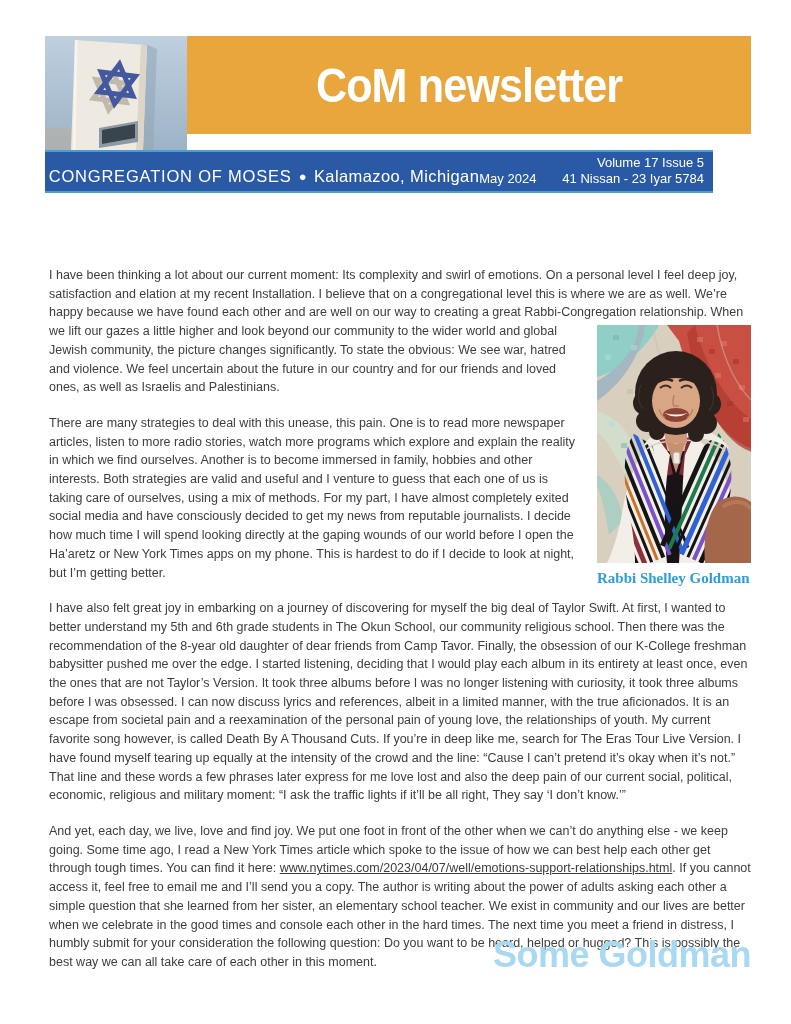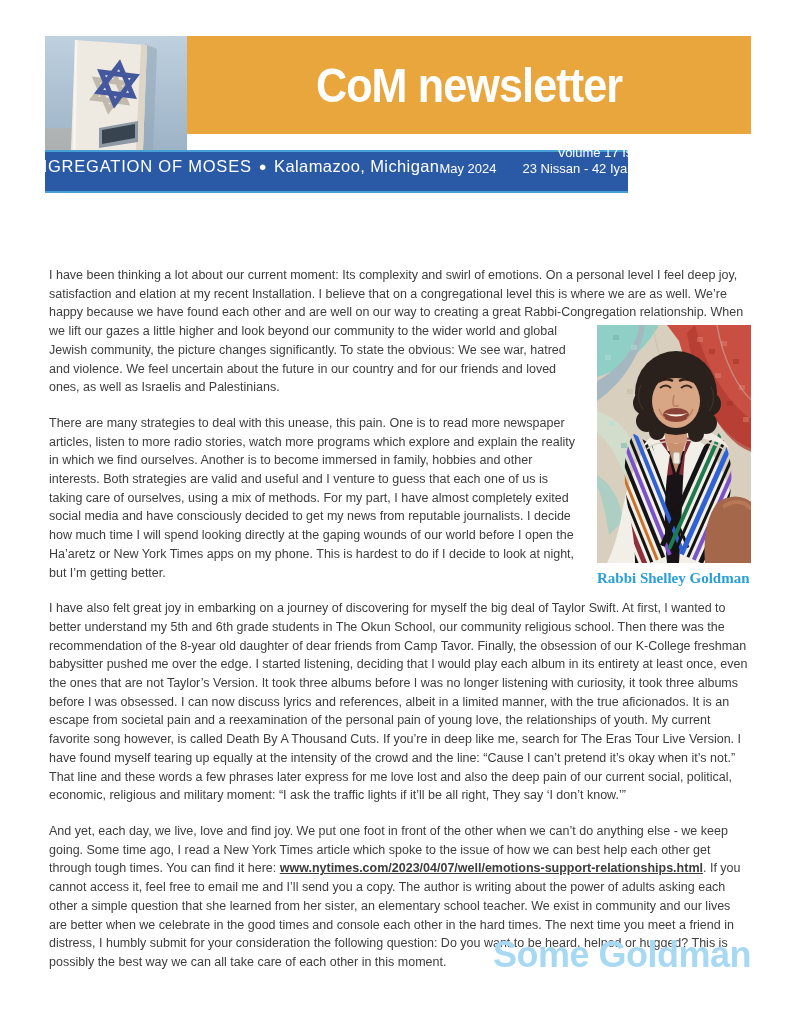--- a/index.html
+++ b/index.html
@@ -8,42 +8,42 @@
   .page{position:absolute;inset:0;background:#fff;}
 
   
   .masthead{position:absolute;left:45px;top:36px;width:706px;height:98px;display:flex;}
   .masthead-photo{width:142px;height:114px;flex:0 0 auto;}
   .masthead-photo svg{display:block;}
   .masthead-banner{flex:1;background:#E9A63C;display:flex;align-items:center;justify-content:center;}
   .masthead-title{color:#ffffff;font-weight:bold;font-size:49px;letter-spacing:-1px;transform:scaleX(.88);white-space:nowrap;}
 
   
-  .infobar{position:absolute;left:45px;top:150px;width:583px;height:43px;box-sizing:border-box;
+  .infobar{position:absolute;left:45px;top:150px;width:668px;height:43px;box-sizing:border-box;
     background:#2A5AA6;border-top:2px solid #46A0D6;border-bottom:2px solid #46A0D6;
-    color:#fff;display:flex;justify-content:center;align-items:flex-end;padding:3px 9px 15px 9px;}
+    color:#fff;display:flex;justify-content:flex-end;align-items:flex-end;padding:3px 9px 5px 9px;}
   .org-line{font-size:16.5px;letter-spacing:.4px;white-space:nowrap;}
   .org-name{letter-spacing:.8px;}
   .org-bullet{font-size:13px;padding:0 7px;vertical-align:1px;}
   .issue-block{text-align:right;font-size:13px;line-height:15.5px;white-space:nowrap;}
   .issue-line2 .date-gregorian{margin-right:26px;}
 
   
   .headline{position:absolute;left:45px;top:199px;font-size:42px;font-weight:bold;color:#29ABE2;letter-spacing:-1.5px;white-space:nowrap;}
 
   
   .article{position:absolute;left:45px;top:266px;width:706px;height:758px;
     font-size:12.5px;line-height:18.7px;color:#3d3d3d;overflow:hidden;}
   .article p{margin:0 0 17px 4px;}
   .fig-spacer{float:right;width:0;height:59px;}
   .figure{float:right;clear:right;width:158px;margin:0 -4px 0 16px;}
   .figure svg{display:block;}
   .fig-caption{font-family:"Liberation Serif",serif;font-weight:bold;
     font-size:15px;color:#2A9FD8;margin-top:6px;white-space:nowrap;}
-  .article-link{font-weight:bold;text-decoration:underline;color:inherit;cursor:pointer;}
+  .article-link{font-weight:normal;text-decoration:underline;color:inherit;cursor:pointer;}
 
   .signature{position:absolute;right:0;top:680px;font-size:36px;font-weight:bold;
     color:#A8D9F3;letter-spacing:-.5px;white-space:nowrap;}
 </style>
 </head>
 <body>
 
 <div class="page">
 
   <div class="masthead">
@@ -81,21 +81,21 @@
     </div>
   </div>
 
   <div class="infobar">
     <div class="org-line">
       <span class="org-name">CONGREGATION OF MOSES</span><span class="org-bullet">●</span><span class="org-location">Kalamazoo, Michigan</span>
     </div>
     <div class="issue-block">
       <div class="issue-line1">Volume 17 Issue 5</div>
       <div class="issue-line2">
-        <span class="date-gregorian">May 2024</span><span class="date-hebrew">23 Nissan - 42 Iyar  5784</span>
+        <span class="date-gregorian">May 2024</span><span class="date-hebrew">41 Nissan - 23 Iyar  5784</span>
       </div>
     </div>
   </div>
 
 
   <div class="article">
 
     <div class="fig-spacer"></div>
     <figure class="figure" style="margin:0 -4px 0 16px;">
       <svg width="158" height="238" viewBox="0 0 158 238">

